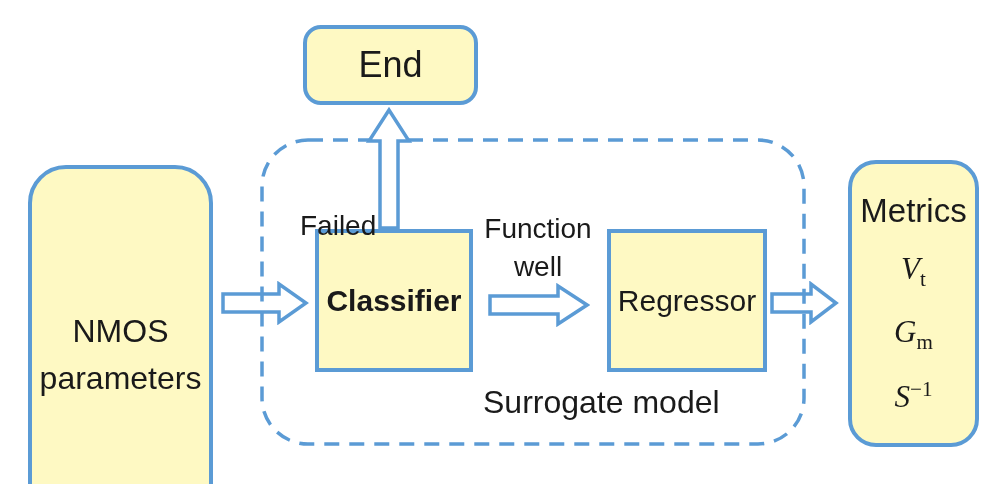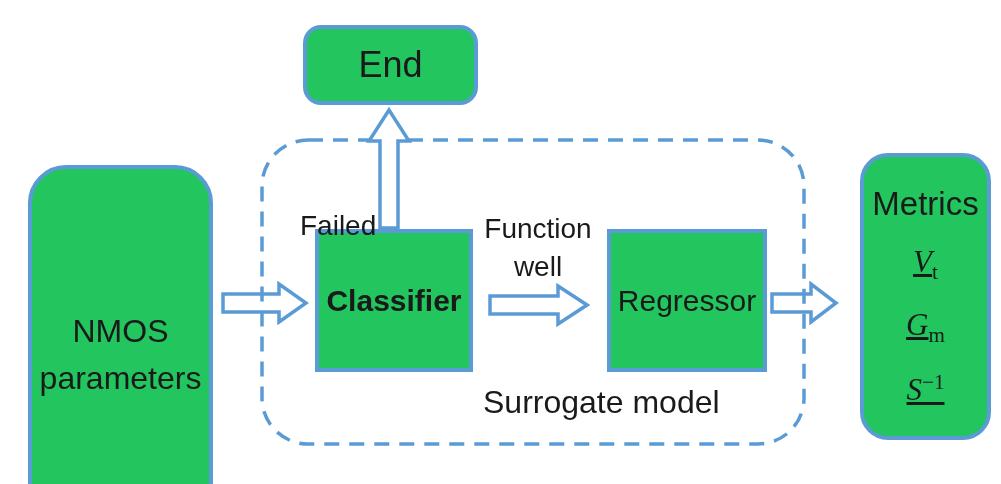--- a/index.html
+++ b/index.html
@@ -12,21 +12,21 @@
   .canvas {
     position: relative;
     width: 1001px;
     height: 484px;
     background: #ffffff;
     overflow: hidden;
   }
   .node {
     position: absolute;
     border: 4px solid var(--accent);
-    background: #22c55e;
+    background: #fef9c3;
     display: flex;
     align-items: center;
     justify-content: center;
     text-align: center;
     z-index: 3;
   }
   .nmos-box {
     left: 28px; top: 165px; width: 185px; height: 379px;
     border-radius: 38px;
     font-size: 32px;
@@ -41,33 +41,31 @@
   .classifier-box {
     left: 315px; top: 229px; width: 158px; height: 143px;
     font-size: 30px;
     font-weight: bold;
   }
   .regressor-box {
     left: 607px; top: 229px; width: 160px; height: 143px;
     font-size: 30px;
   }
   .metrics-box {
-    left: 848px; top: 153px; width: 131px; height: 287px;
+    left: 848px; top: 160px; width: 131px; height: 287px;
     border-radius: 28px;
     flex-direction: column;
     justify-content: space-evenly;
     padding: 6px 0;
-    margin-left: 12px;
   }
   .metrics-title { font-size: 33px; }
   .math {
     font-family: "Liberation Serif", "DejaVu Serif", serif;
     font-style: italic;
     font-size: 31px;
-    text-decoration: underline;
   }
   .math sub, .math sup {
     font-style: normal;
     font-size: 0.68em;
     letter-spacing: 0;
   }
   .surrogate-border {
     position: absolute;
     left: 260px; top: 138px;
     z-index: 2;

